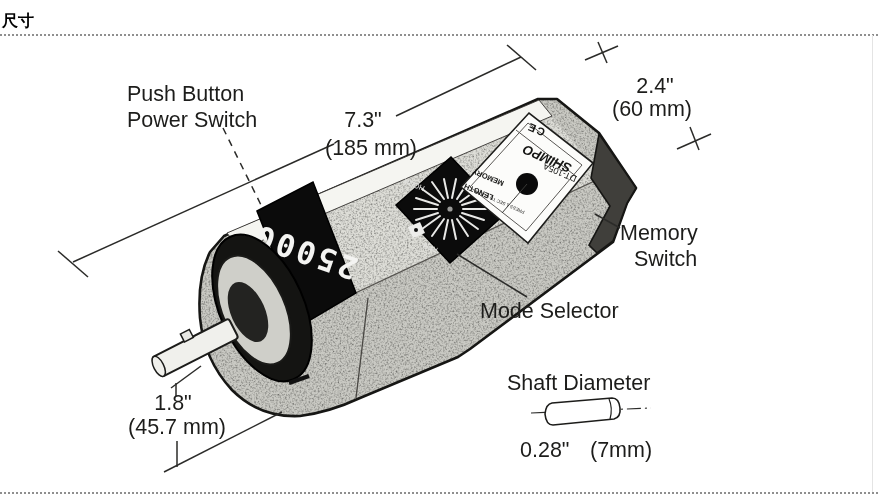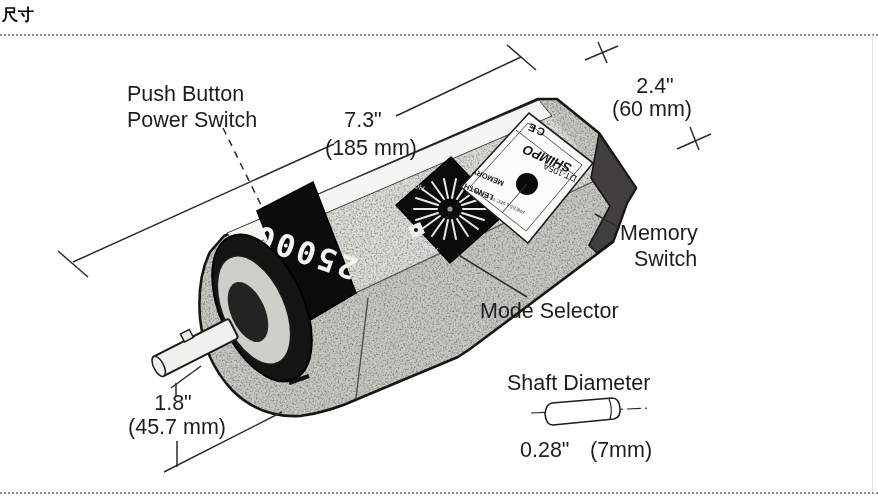--- a/index.html
+++ b/index.html
@@ -1,18 +1,18 @@
 <!DOCTYPE html>
 <html><head>
 <meta charset="utf-8">
 <style>
   html,body{margin:0;padding:0;background:#fff;}
   #stage{position:relative;width:878px;height:499px;background:#fff;overflow:hidden;
          font-family:"Liberation Sans",sans-serif;}
-  #section-title{position:absolute;left:2px;top:5px;font:bold 16px "DejaVu Sans",sans-serif;color:#000;}
+  #section-title{position:absolute;left:2px;top:11px;font:bold 16px "DejaVu Sans",sans-serif;color:#000;}
   .dotline{position:absolute;left:0;width:878px;height:0;border-top:2px dotted #8f8f8f;}
   #dot-top{top:34px;}
   #dot-bottom{top:492px;}
   #edge-right{position:absolute;top:35px;right:5px;width:1px;height:457px;background:#e4e4e4;}
   svg{position:absolute;left:0;top:0;}
   .anno{font:21.5px "Liberation Sans",sans-serif;fill:#1d1d1b;}
   .dim{stroke:#2b2b29;stroke-width:1.5;fill:none;}
   .lcd{font:bold 31px "DejaVu Sans Mono",monospace;fill:#f4f4f2;letter-spacing:3px;}
   .lbltxt{fill:#151513;font-family:"Liberation Sans",sans-serif;}
   .dialtxt{fill:#e2e2e0;font-family:"Liberation Sans",sans-serif;}

